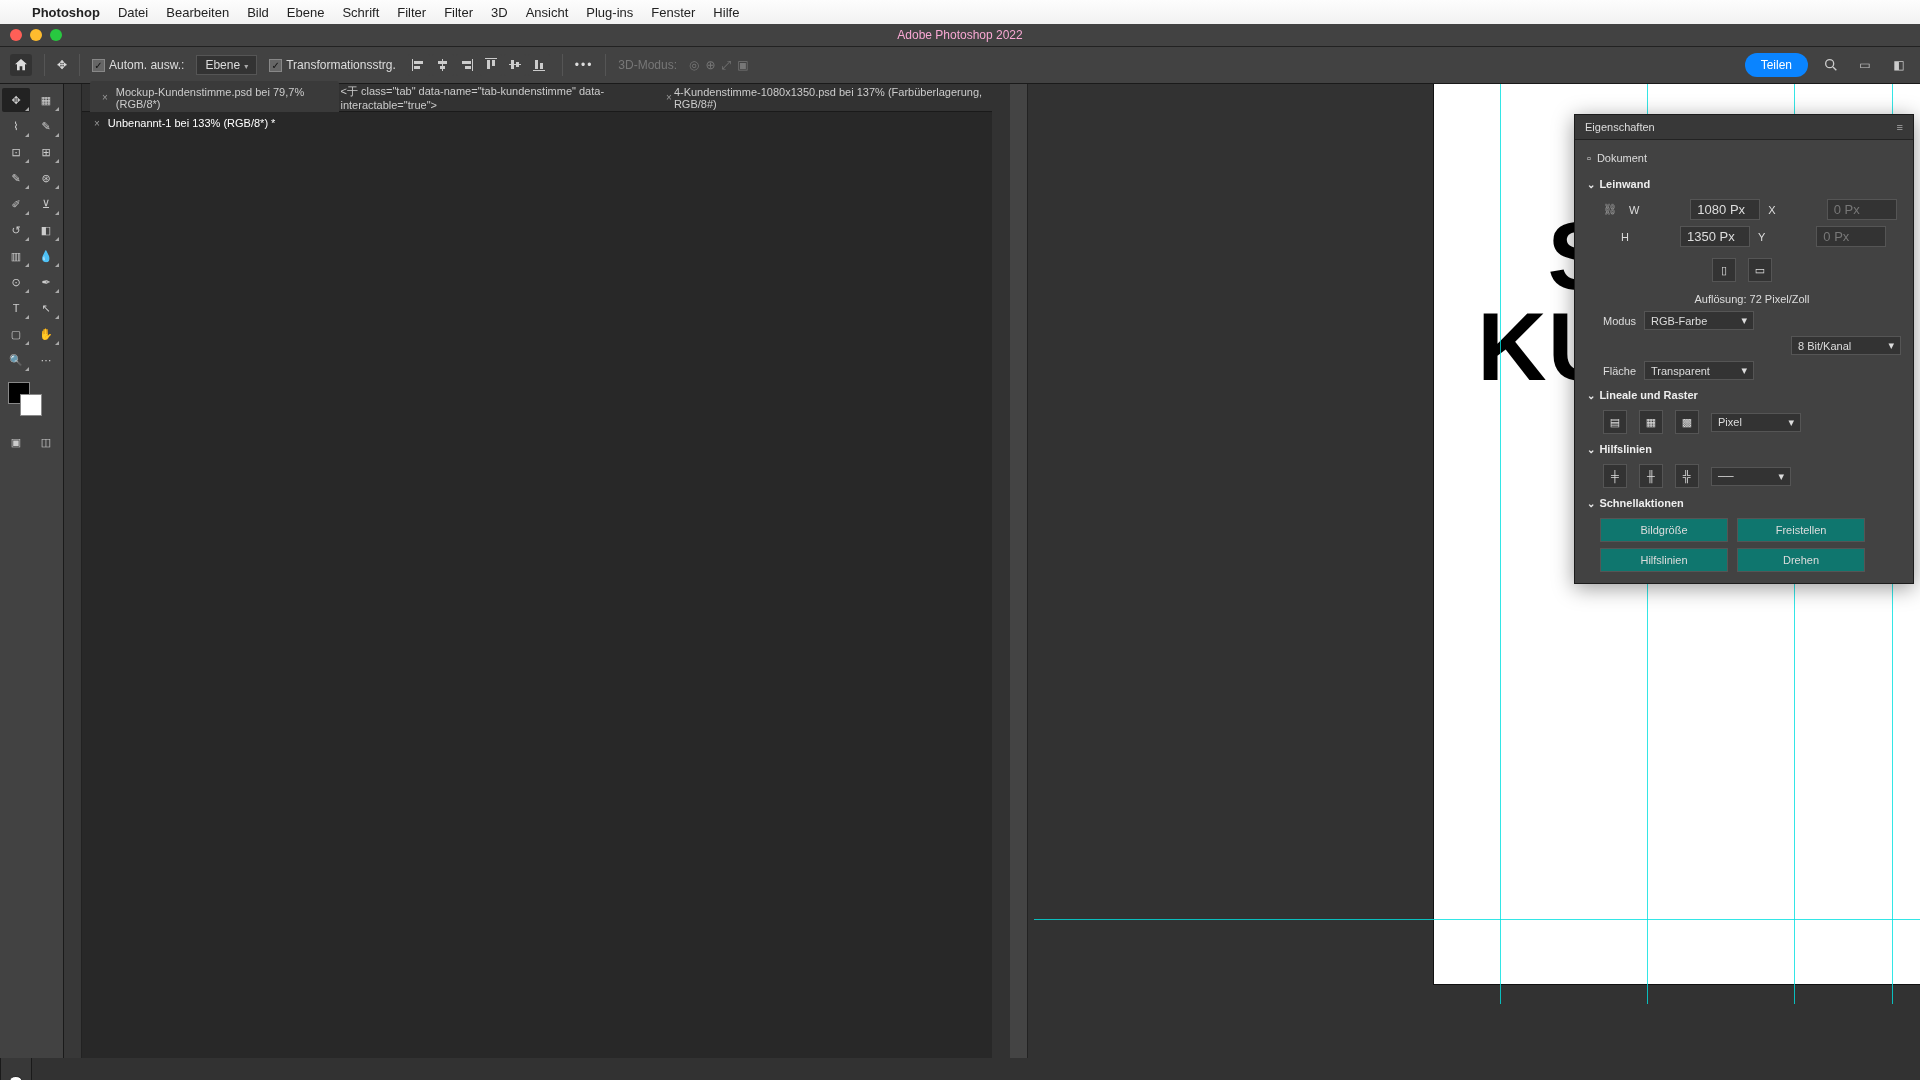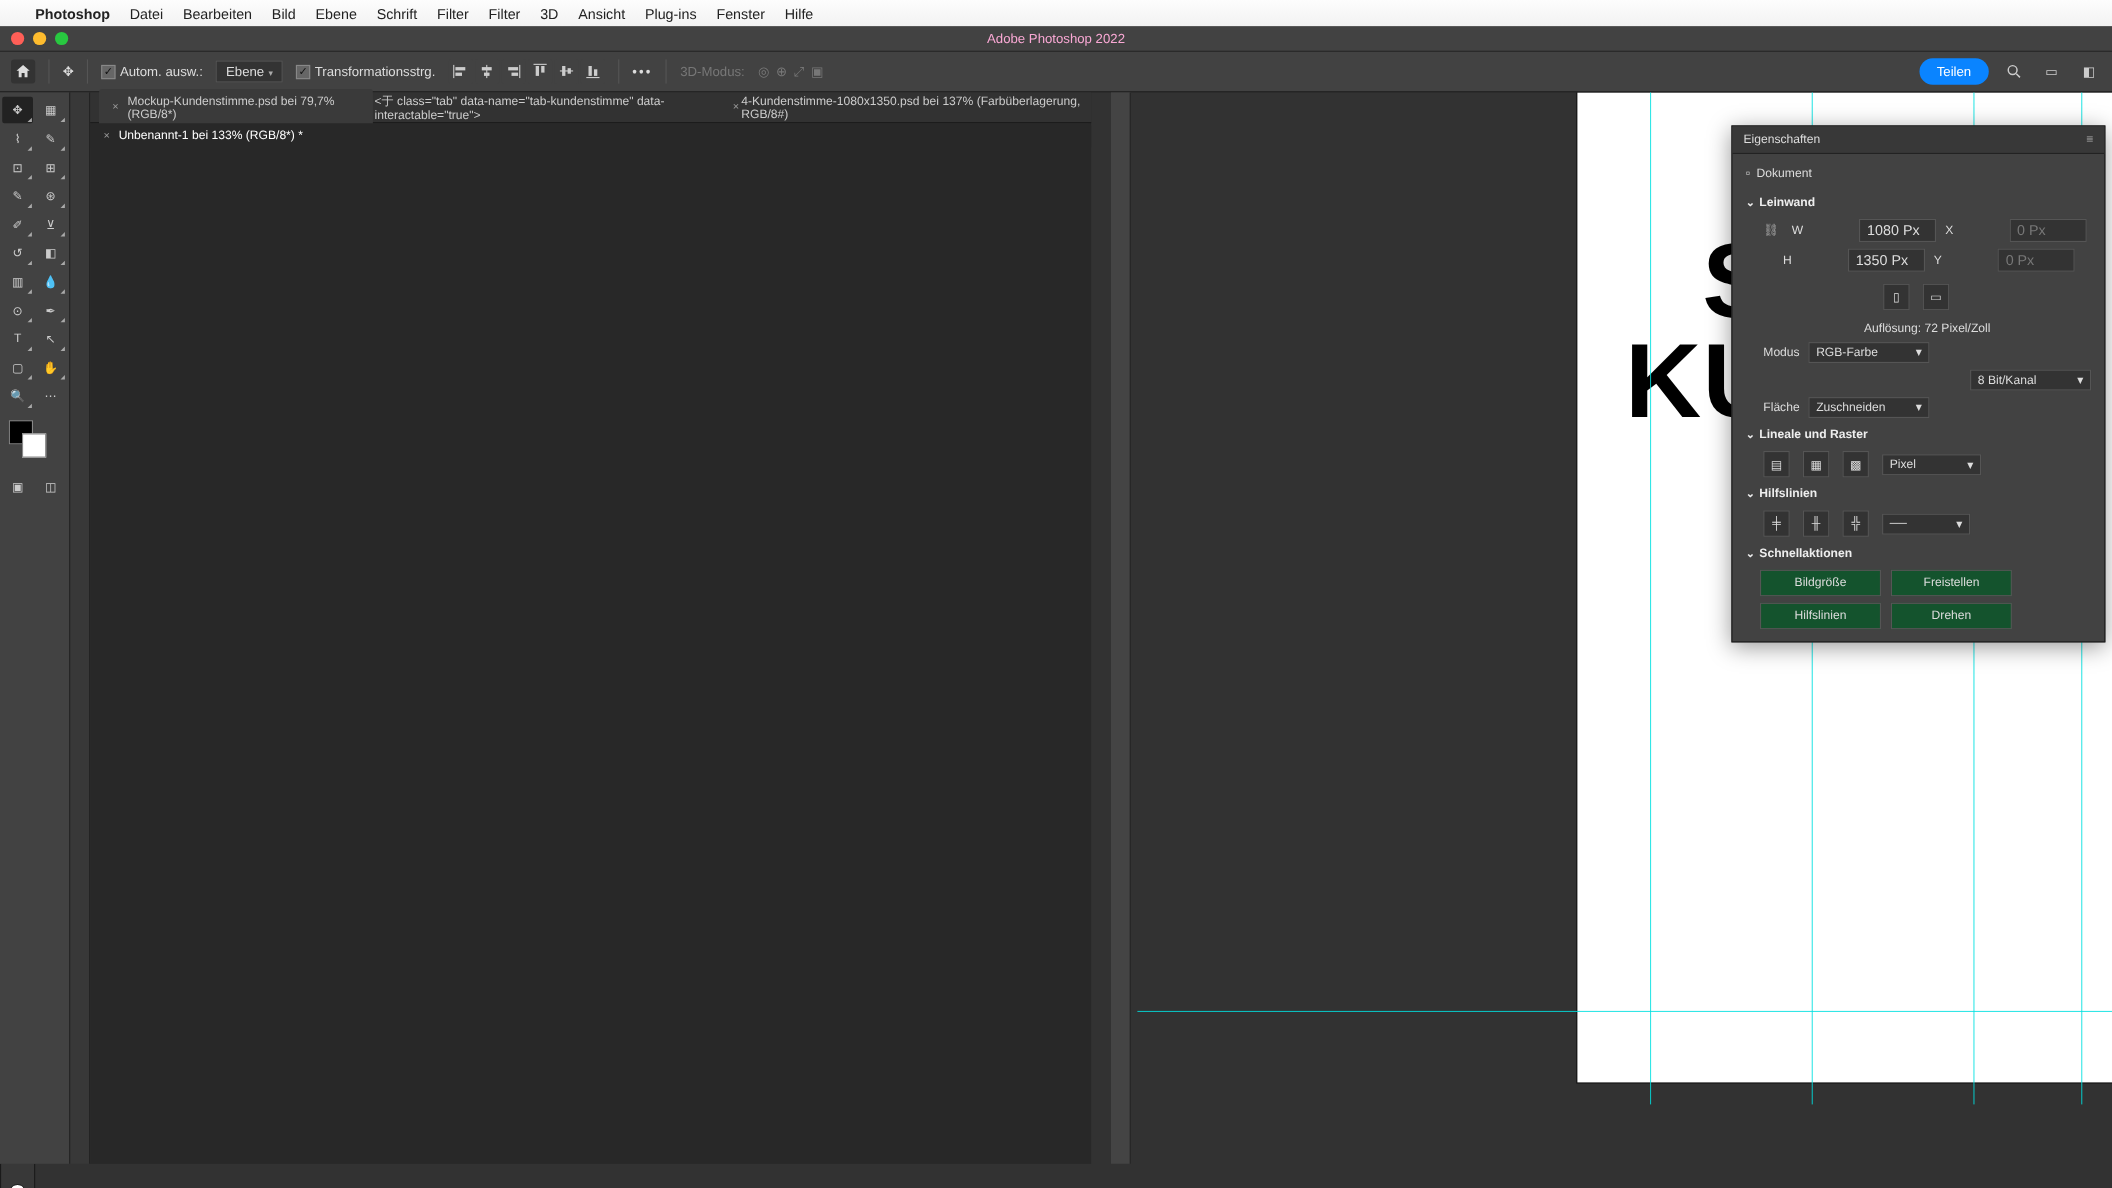--- a/index.html
+++ b/index.html
@@ -63,21 +63,21 @@
 
 .props-panel{position:absolute;right:6px;top:30px;width:340px;background:#424242;border:1px solid #1c1c1c;font-size:11px;color:#ddd;box-shadow:0 4px 20px rgba(0,0,0,.4);}
 .props-header{padding:6px 10px;background:#383838;border-bottom:1px solid #222;display:flex;align-items:center;justify-content:space-between;}
 .props-body{padding:8px 12px;}
 .prop-sec-title{display:flex;align-items:center;gap:4px;padding:6px 0;font-weight:600;color:#eee;}
 .prop-sec-title::before{content:"⌄";font-size:10px;}
 .prop-row{display:flex;align-items:center;gap:8px;padding:3px 0 3px 16px;}
 .prop-input{background:#333;border:1px solid #555;padding:2px 6px;width:70px;color:#ddd;font-size:13px;margin-left:43px;}
 .prop-input.dim{color:#777;}
 .prop-select{background:#333;border:1px solid #555;padding:2px 6px;width:110px;display:flex;justify-content:space-between;align-items:center;}
-.quick-btn{background:#14532d;border:1px solid #555;padding:5px 0;width:110px;text-align:center;margin:3px;display:inline-block;}
+.quick-btn{background:#0f766e;border:1px solid #555;padding:5px 0;width:128px;text-align:center;margin:3px;display:inline-block;}
 .small-ic{width:24px;height:24px;border:1px solid #555;display:inline-flex;align-items:center;justify-content:center;background:#333;margin-right:4px;}
 
 
 .icon-strip{width:32px;background:#383838;border-left:1px solid #1a1a1a;border-right:1px solid #1a1a1a;display:flex;flex-direction:column;align-items:center;gap:14px;padding-top:14px;}
 .icon-strip div{width:20px;height:20px;display:flex;align-items:center;justify-content:center;color:#ccc;}
 
 svg{display:block;}
 .dropdown-caret::after{content:"▾";margin-left:4px;font-size:8px;color:#aaa;}
 </style>
 </head>
@@ -322,21 +322,21 @@
             </div>
             <div class="prop-row" style="padding-left:56px;justify-content:flex-end;">
               <div class="prop-select">
                 <span>8 Bit/Kanal</span>
                 <span>▾</span>
               </div>
             </div>
             <div class="prop-row">
               <span>Fläche</span>
               <div class="prop-select">
-                <span>Zuschneiden</span>
+                <span>Transparent</span>
                 <span>▾</span>
               </div>
             </div>
             <div class="prop-sec-title">Lineale und Raster</div>
             <div class="prop-row">
               <span class="small-ic">▤</span>
               <span class="small-ic">▦</span>
               <span class="small-ic">▩</span>
               <div class="prop-select" style="width:90px">
                 <span>Pixel</span>

